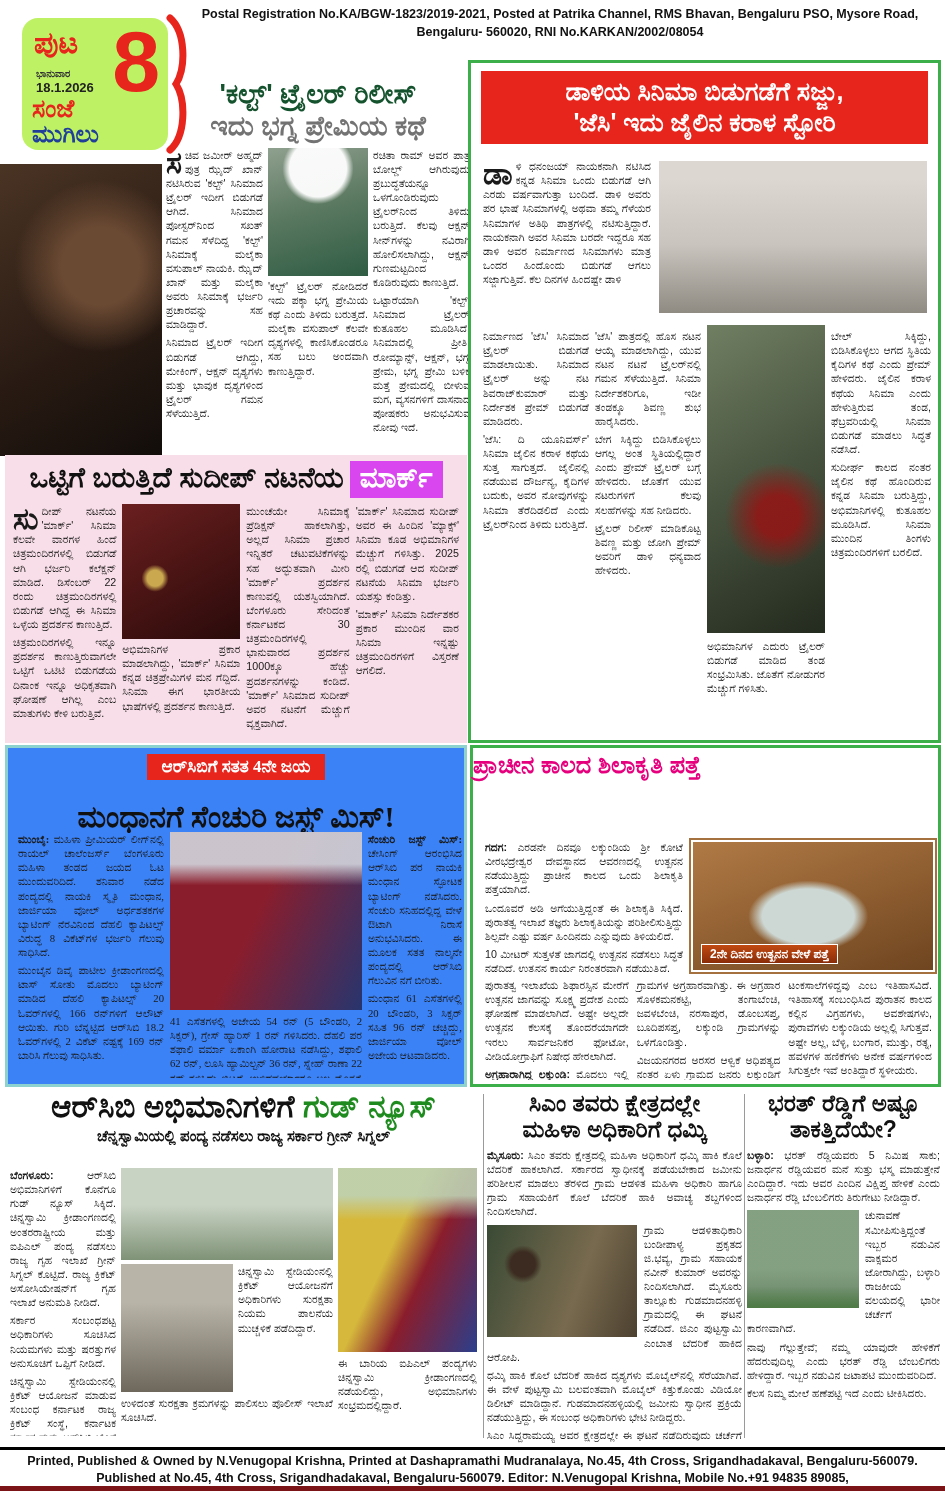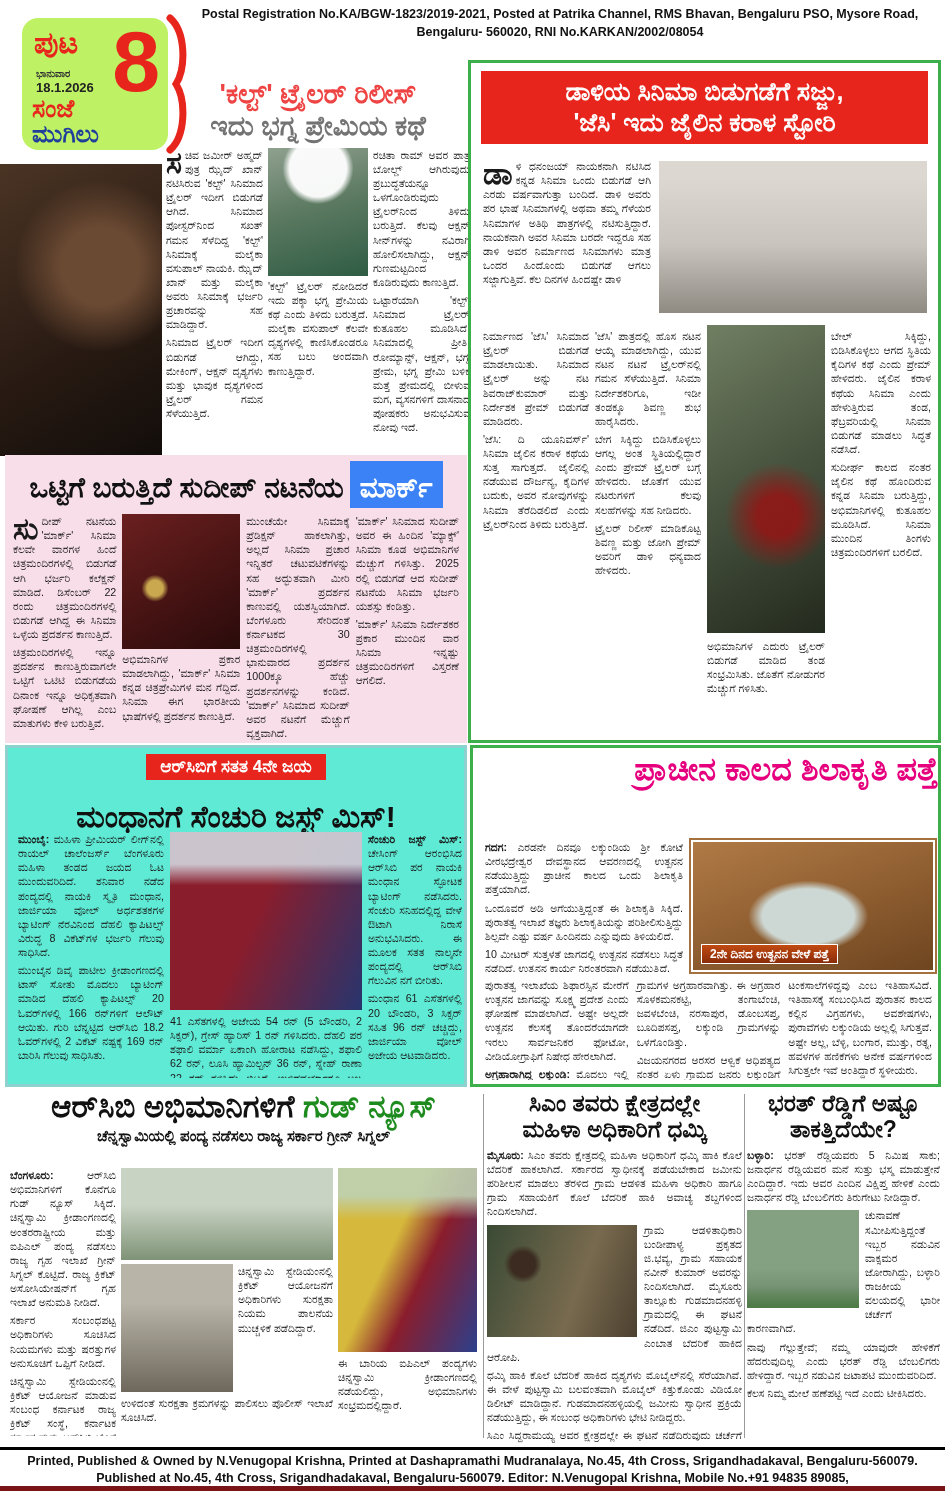--- a/index.html
+++ b/index.html
@@ -16,21 +16,21 @@
   .m-eight{position:absolute;right:8px;top:0px;font-size:86px;line-height:1;font-weight:bold;color:#e8251d;}
   .m-day{position:absolute;left:14px;top:50px;font-size:10px;font-weight:bold;color:#333;}
   .m-date{position:absolute;left:14px;top:62px;font-size:13px;font-weight:bold;color:#222;}
   .m-sanje{position:absolute;left:10px;top:76px;font-size:25px;font-weight:bold;color:#e8251d;}
   .m-mugilu{position:absolute;left:10px;top:102px;font-size:24px;font-weight:bold;color:#1f3f9b;}
   .postal{left:185px;top:6px;width:750px;text-align:center;font-weight:bold;font-size:12.5px;line-height:1.4;color:#111;position:absolute;}
 
   
   .cult{left:166px;top:78px;width:304px;height:378px;position:absolute;}
   .cult-h{text-align:center;font-weight:bold;font-size:27px;line-height:1.2;}
-  .cult-h1{color:#ef4444;}
+  .cult-h1{color:#14532d;}
   .cult-h2{color:#737373;}
   .cult-body{display:flex;gap:5px;margin-top:5px;height:300px;overflow:hidden;}
   .cult-col{flex:1;}
   .cult-mid{width:100px;flex:none;}
   .cult-umbrella{width:100px;height:128px;margin-bottom:3px;
      background:radial-gradient(circle at 50% 16%,rgba(255,255,255,.95) 0 24%,rgba(255,255,255,0) 30%),
                 linear-gradient(165deg,#8fa08f 0%,#5d7a62 45%,#2f5c44 100%);}
   .cult-hero{left:0;top:164px;width:162px;height:292px;position:absolute;
      background:radial-gradient(circle at 62% 35%,#6b4a33 0 18%,rgba(0,0,0,0) 40%),
                 linear-gradient(150deg,#4a3424 0%,#2b1c14 55%,#120d0a 100%);}
@@ -45,44 +45,44 @@
   .jc-colB{left:124px;top:266px;width:106px;height:400px;position:absolute;overflow:hidden;}
   .jc-poster{left:236px;top:262px;width:118px;height:308px;position:absolute;
      background:radial-gradient(circle at 60% 62%,rgba(150,20,20,.85) 0 10%,rgba(150,20,20,0) 26%),
                 linear-gradient(150deg,#707f62 0%,#47523e 50%,#232a1e 100%);}
   .jc-colC{left:360px;top:266px;width:100px;height:400px;position:absolute;overflow:hidden;}
   .jc-under{left:236px;top:576px;width:118px;height:92px;position:absolute;overflow:hidden;}
 
   
   .mark{left:5px;top:455px;width:462px;height:288px;background:#f8dee8;position:absolute;}
   .mark-head{text-align:center;font-size:28px;font-weight:bold;color:#111;padding-top:6px;}
-  .mark-badge{display:inline-block;background:#3b82f6;color:#fff;padding:11px 10px 3px;margin-left:6px;}
+  .mark-badge{display:inline-block;background:#d946ef;color:#fff;padding:1px 10px 3px;margin-left:6px;}
   .mark-body{display:flex;gap:6px;padding:6px 8px 0;height:226px;overflow:hidden;}
   .mark-col{flex:1;}
   .mark-mid{width:118px;flex:none;}
   .mark-photo{width:118px;height:135px;margin-bottom:3px;
      background:radial-gradient(circle at 28% 55%,#caa84f 0 7%,rgba(0,0,0,0) 12%),
                 linear-gradient(150deg,#6b1f1f 0%,#471313 55%,#2a0b0b 100%);}
 
   
-  .sports{left:5px;top:745px;width:462px;height:342px;border:3px solid #8ed2cf;box-sizing:border-box;background:#5eead4;position:absolute;}
+  .sports{left:5px;top:745px;width:462px;height:342px;border:3px solid #8ed2cf;box-sizing:border-box;background:#3b82f6;position:absolute;font-family:Liberation Serif, serif;}
   .kick-row{text-align:center;margin-top:6px;}
   .kick-red{display:inline-block;background:#e8251d;color:#fff;font-size:17px;font-weight:bold;padding:3px 14px;}
   .sports-head{text-align:center;font-size:30px;font-weight:bold;color:#111;margin-top:20px;}
   .sp-col1{left:10px;top:84px;width:146px;height:246px;position:absolute;overflow:hidden;}
   .sp-photo{left:162px;top:84px;width:192px;height:178px;position:absolute;
      background:linear-gradient(rgba(210,214,222,.9) 0 18%,rgba(0,0,0,0) 30%),
                 linear-gradient(115deg,#8a1d2c 0 45%,#27356e 100%);}
   .sp-col3{left:360px;top:84px;width:94px;height:246px;position:absolute;overflow:hidden;}
   .sp-stats{left:162px;top:266px;width:192px;height:64px;position:absolute;overflow:hidden;}
 
   
   .arch{left:470px;top:745px;width:471px;height:342px;border:3px solid #3cae4a;box-sizing:border-box;background:#fff;position:absolute;}
   .kick-teal{display:inline-block;background:#16a8a4;color:#fff;font-size:17px;font-weight:bold;padding:3px 14px;}
-  .arch-head{text-align:right;font-size:32px;font-weight:bold;color:#e6007e;margin-top:3px;}
+  .arch-head{text-align:left;font-size:24px;font-weight:bold;color:#e6007e;margin-top:3px;}
   .arch-lead{left:12px;top:92px;width:198px;height:132px;position:absolute;overflow:hidden;}
   .arch-photo{left:218px;top:92px;width:240px;height:128px;position:absolute;border:2px solid #fff;outline:2px solid #a5713f;
      background:radial-gradient(ellipse at 48% 58%,#cdd8d4 0 26%,rgba(0,0,0,0) 34%),
                 linear-gradient(160deg,#b07a45 0%,#8a5a2e 60%,#6e4520 100%);}
   .arch-cap{position:absolute;left:8px;bottom:6px;background:linear-gradient(#c24a12,#8a2c08);color:#fff;
      font-size:12px;font-weight:bold;padding:2px 8px;border:1px solid #fff;}
   .arch-cols{left:12px;top:230px;width:447px;height:102px;position:absolute;display:flex;gap:8px;overflow:hidden;}
   .arch-col{flex:1;}
 
   

